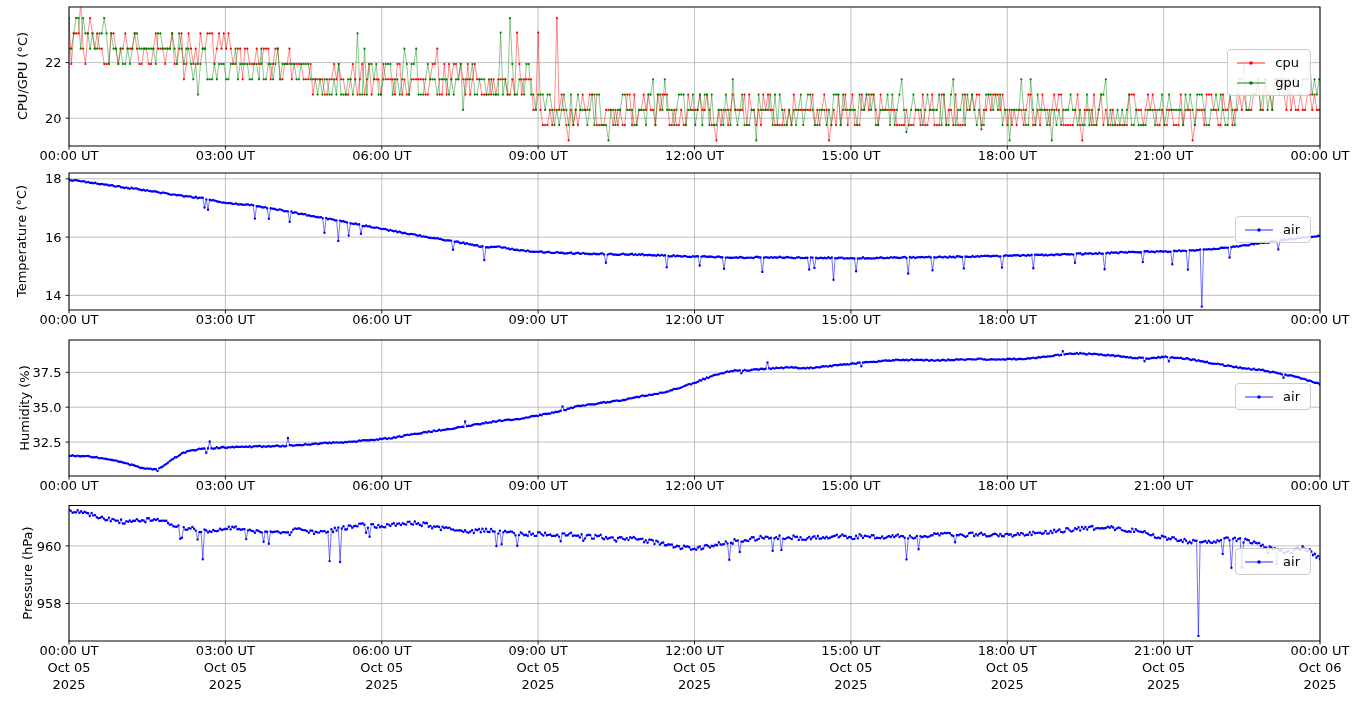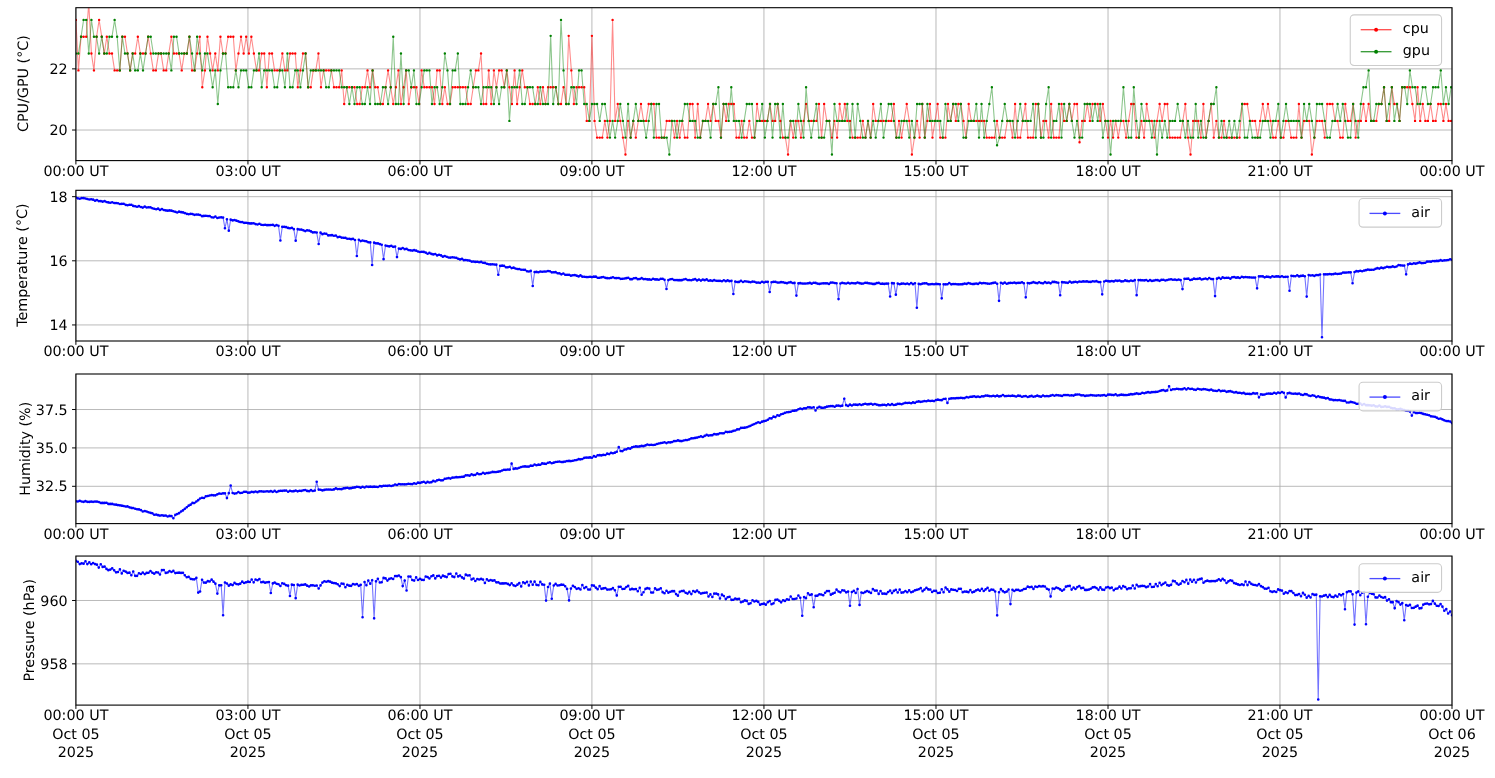--- a/index.html
+++ b/index.html
@@ -4,21 +4,21 @@
 <style>
   html,body{margin:0;padding:0;background:#ffffff;}
   .figure{position:relative;width:1359px;height:707px;background:#ffffff;
           font-family:"DejaVu Sans",sans-serif;overflow:hidden;}
   .figure svg{position:absolute;left:0;top:0;}
   svg text{font-family:"DejaVu Sans",sans-serif;fill:#000000;font-size:13px;}
   .ylab{position:absolute;transform:translate(-50%,-50%) rotate(-90deg);
         white-space:nowrap;font-size:13px;color:#000;}
   .legend{position:absolute;right:48px;background:rgba(255,255,255,0.85);
           border:1px solid #cccccc;border-radius:4px;padding:3px 10px 3px 8px;
-          display:flex;flex-direction:column;gap:1px;font-size:13px;color:#000;z-index:5;}
+          display:flex;flex-direction:column;gap:1px;font-size:13px;color:#000;z-index:5;margin-top:36px;}
   .legend-row{display:flex;align-items:center;gap:9px;height:19px;}
   .legend-row svg{position:static;}
 </style>
 </head>
 <body>
 
 <div class="figure">
   <svg id="chart" width="1359" height="707">
       <defs>
         <clipPath id="clip0">

